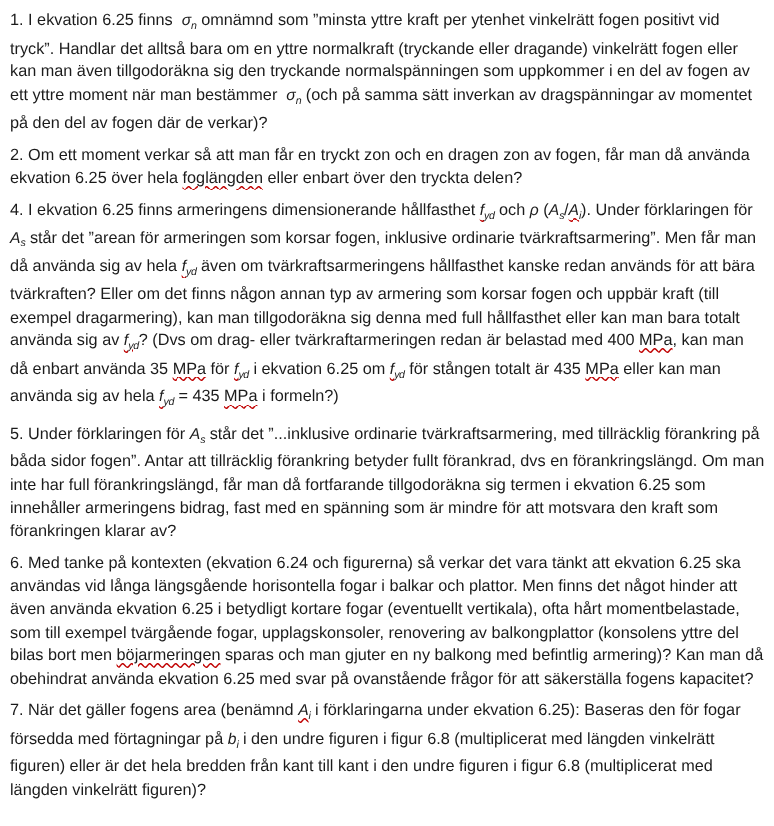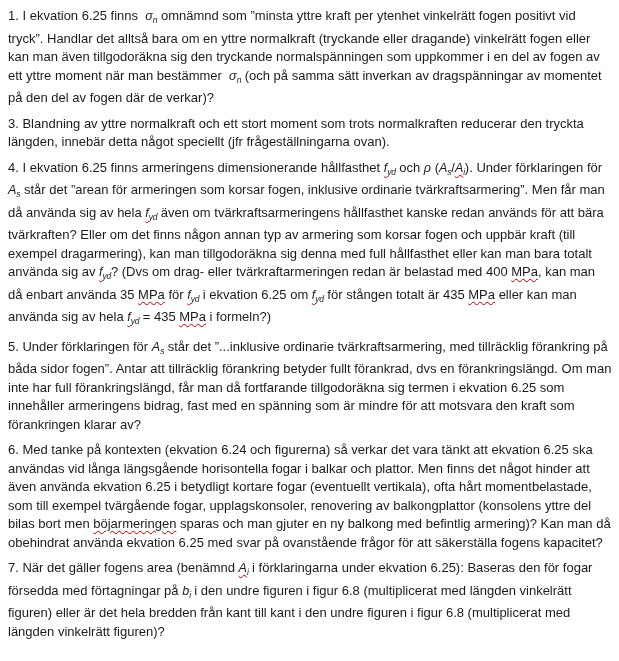--- a/index.html
+++ b/index.html
@@ -47,19 +47,19 @@
     text-decoration-thickness:1px;
     text-underline-offset:2px;
   }
 </style>
 </head>
 <body>
 
 <div class="page">
   <main id="doc">
       <p class="para"><span class="">1. I ekvation 6.25 finns  </span><span class="math">σ<span class="sub">n</span></span><span class=""> omnämnd som ”minsta yttre kraft per ytenhet vinkelrätt fogen positivt vid tryck”. Handlar det alltså bara om en yttre normalkraft (tryckande eller dragande) vinkelrätt fogen eller kan man även tillgodoräkna sig den tryckande normalspänningen som uppkommer i en del av fogen av ett yttre moment när man bestämmer  </span><span class="math">σ<span class="sub">n</span></span><span class=""> (och på samma sätt inverkan av dragspänningar av momentet på den del av fogen där de verkar)?</span></p>
-      <p class="para"><span class="">3. Blandning av yttre normalkraft och ett stort moment som trots normalkraften reducerar den tryckta längden, innebär detta något speciellt (jfr frågeställningarna ovan).</span></p>
+      <p class="para"><span class="">2. Om ett moment verkar så att man får en tryckt zon och en dragen zon av fogen, får man då använda ekvation 6.25 över hela </span><span class="wavy">foglängden</span><span class=""> eller enbart över den tryckta delen?</span></p>
       <p class="para"><span class="">4. I ekvation 6.25 finns armeringens dimensionerande hållfasthet </span><span class="math wavy">f<span class="sub">yd</span></span><span class=""> och </span><span class="math">ρ</span><span class=""> (</span><span class="math">A<span class="sub">s</span></span><span class="">/</span><span class="math wavy">A<span class="sub">i</span></span><span class="">). Under förklaringen för </span><span class="math">A<span class="sub">s</span></span><span class=""> står det ”arean för armeringen som korsar fogen, inklusive ordinarie tvärkraftsarmering”. Men får man då använda sig av hela </span><span class="math wavy">f<span class="sub">yd</span></span><span class=""> även om tvärkraftsarmeringens hållfasthet kanske redan används för att bära tvärkraften? Eller om det finns någon annan typ av armering som korsar fogen och uppbär kraft (till exempel dragarmering), kan man tillgodoräkna sig denna med full hållfasthet eller kan man bara totalt använda sig av </span><span class="math wavy">f<span class="sub">yd</span></span><span class="">? (Dvs om drag- eller tvärkraftarmeringen redan är belastad med 400 </span><span class="wavy">MPa</span><span class="">, kan man då enbart använda 35 </span><span class="wavy">MPa</span><span class=""> för </span><span class="math wavy">f<span class="sub">yd</span></span><span class=""> i ekvation 6.25 om </span><span class="math wavy">f<span class="sub">yd</span></span><span class=""> för stången totalt är 435 </span><span class="wavy">MPa</span><span class=""> eller kan man använda sig av hela </span><span class="math wavy">f<span class="sub">yd</span></span><span class=""> = 435 </span><span class="wavy">MPa</span><span class=""> i formeln?)</span></p>
       <p class="para"><span class="">5. Under förklaringen för </span><span class="math">A<span class="sub">s</span></span><span class=""> står det ”...inklusive ordinarie tvärkraftsarmering, med tillräcklig förankring på båda sidor fogen”. Antar att tillräcklig förankring betyder fullt förankrad, dvs en förankringslängd. Om man inte har full förankringslängd, får man då fortfarande tillgodoräkna sig termen i ekvation 6.25 som innehåller armeringens bidrag, fast med en spänning som är mindre för att motsvara den kraft som förankringen klarar av?</span></p>
       <p class="para"><span class="">6. Med tanke på kontexten (ekvation 6.24 och figurerna) så verkar det vara tänkt att ekvation 6.25 ska användas vid långa längsgående horisontella fogar i balkar och plattor. Men finns det något hinder att även använda ekvation 6.25 i betydligt kortare fogar (eventuellt vertikala), ofta hårt momentbelastade, som till exempel tvärgående fogar, upplagskonsoler, renovering av balkongplattor (konsolens yttre del bilas bort men </span><span class="wavy">böjarmeringen</span><span class=""> sparas och man gjuter en ny balkong med befintlig armering)? Kan man då obehindrat använda ekvation 6.25 med svar på ovanstående frågor för att säkerställa fogens kapacitet?</span></p>
       <p class="para"><span class="">7. När det gäller fogens area (benämnd </span><span class="math wavy">A<span class="sub">i</span></span><span class=""> i förklaringarna under ekvation 6.25): Baseras den för fogar försedda med förtagningar på </span><span class="math">b<span class="sub">i</span></span><span class=""> i den undre figuren i figur 6.8 (multiplicerat med längden vinkelrätt figuren) eller är det hela bredden från kant till kant i den undre figuren i figur 6.8 (multiplicerat med längden vinkelrätt figuren)?</span></p>
     </main>
 </div>
 
 </body></html>

